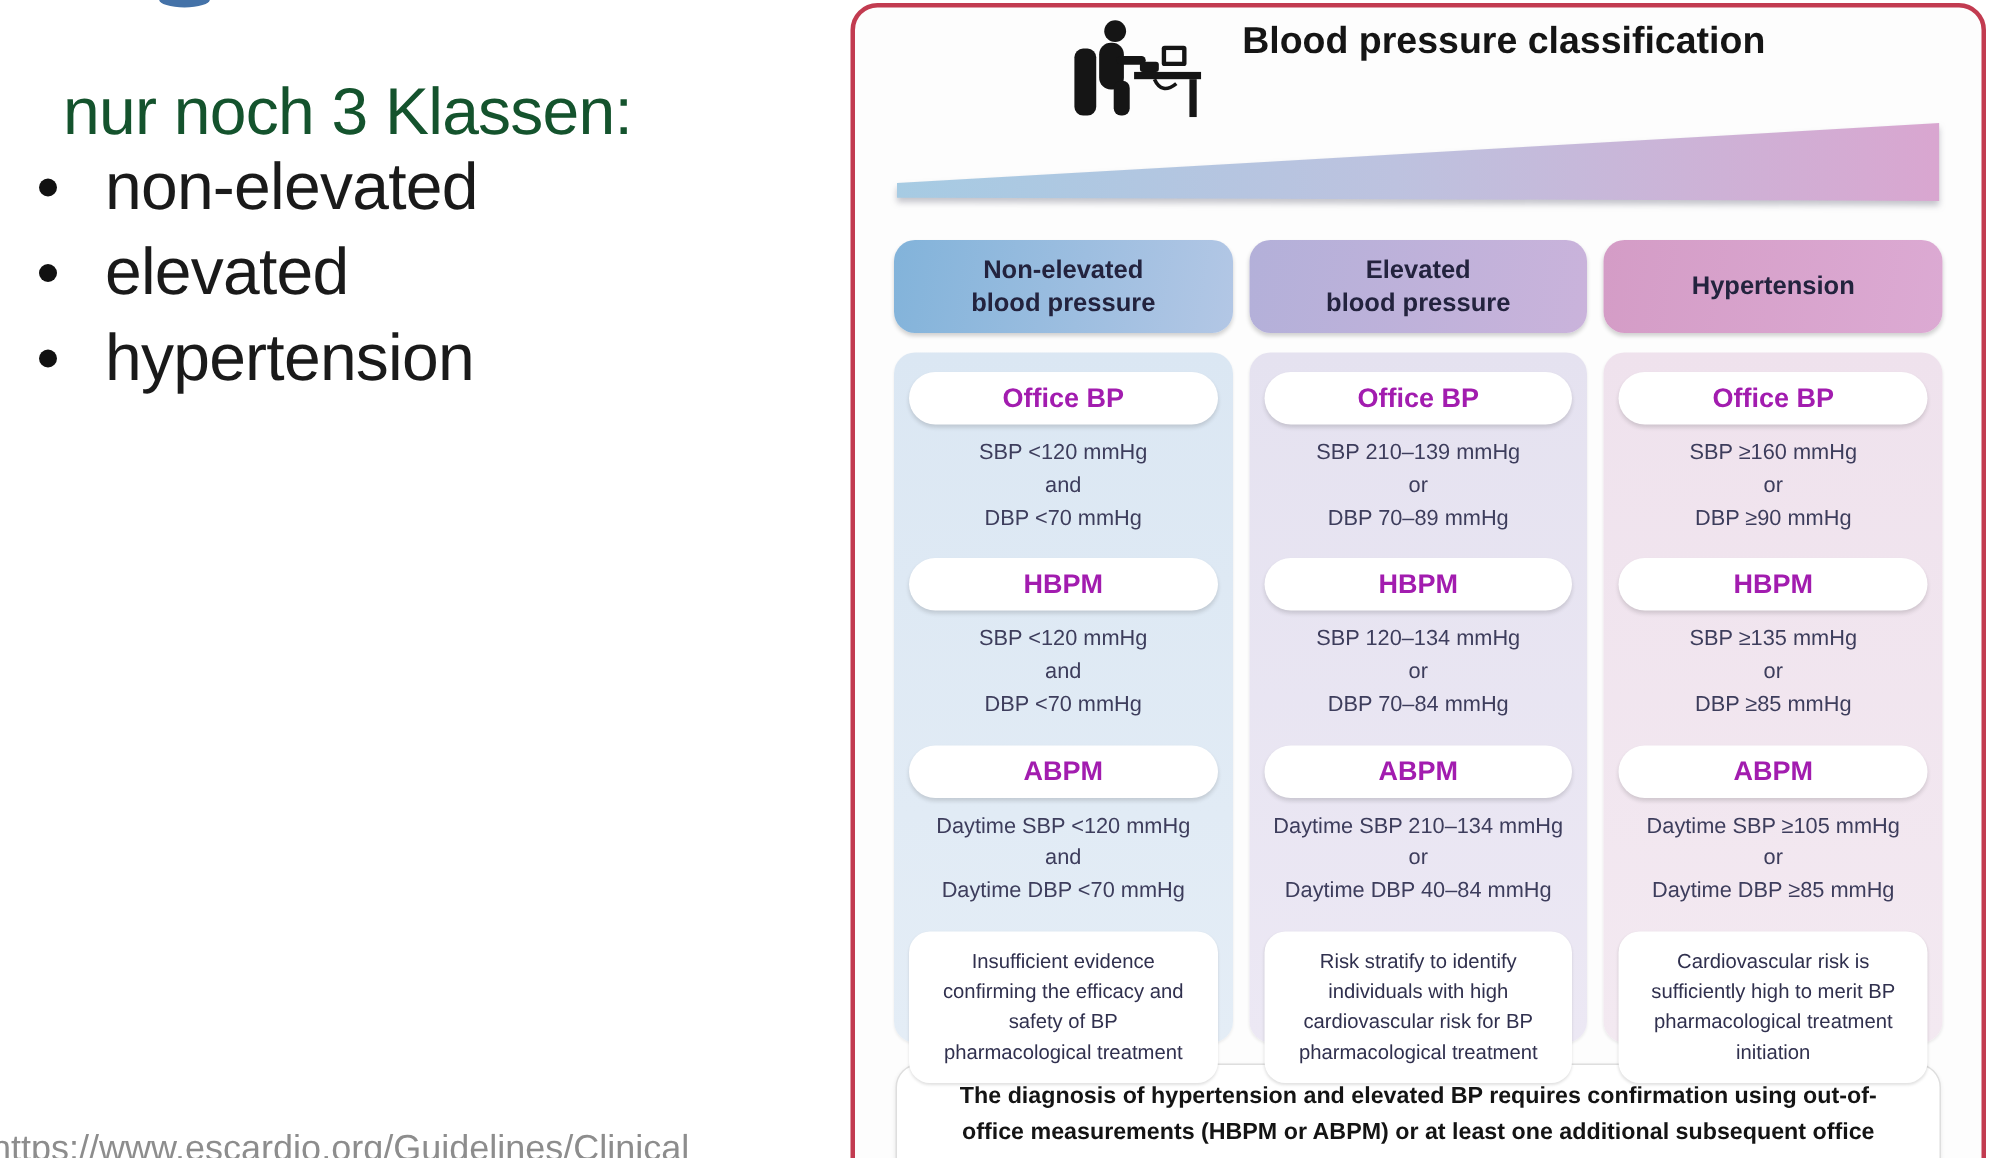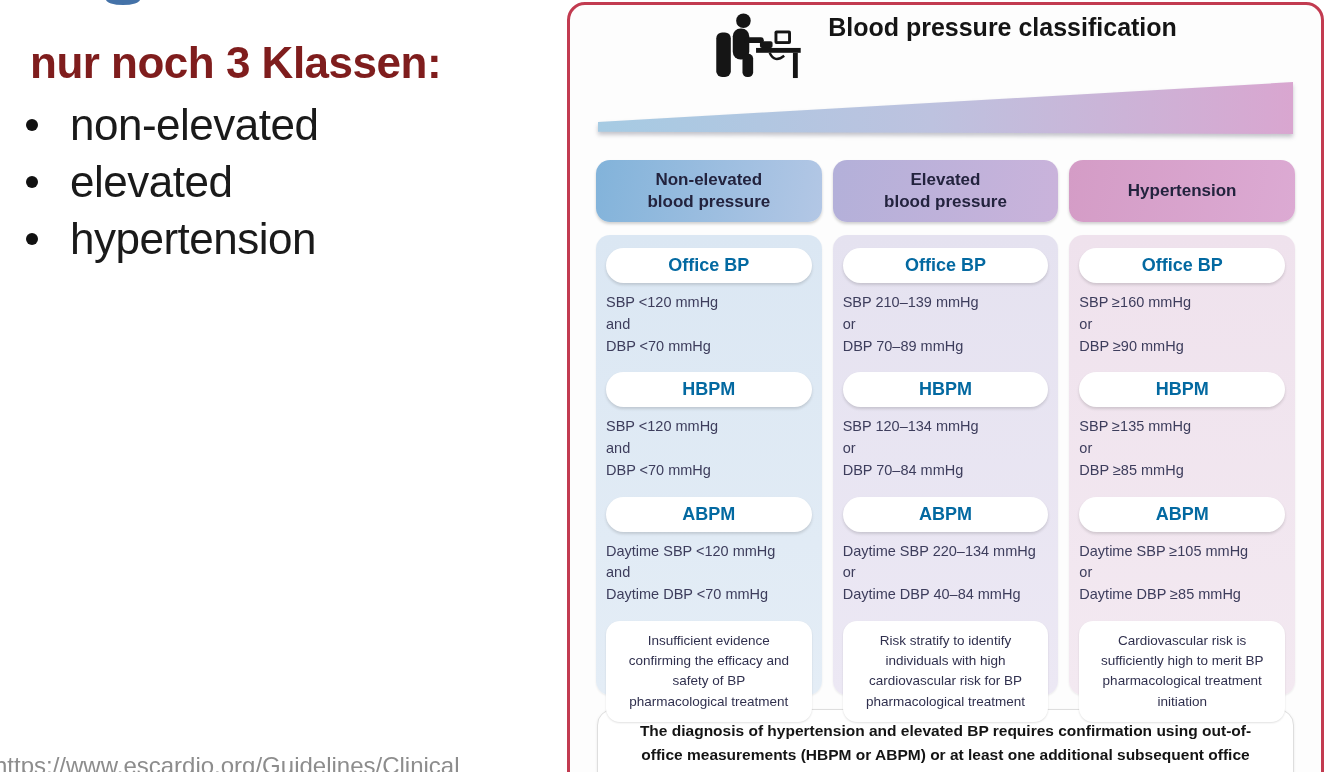--- a/index.html
+++ b/index.html
@@ -8,22 +8,22 @@
     width:1334px; height:772px; position:relative; overflow:hidden;
     background:#ffffff; font-family:"Liberation Sans", sans-serif;
   }
 
   
   .logo-frag {
     position:absolute; left:106px; top:-6px; width:34px; height:11px;
     background:#4472a8; border-radius:50%;
   }
   .slide-title {
-    position:absolute; left:26px; top:34px; margin:4px;
-    font-size:44px; font-weight:700; color:#7f1d1d; letter-spacing:-0.5px;
+    position:absolute; left:26px; top:34px; margin:16px;
+    font-size:44px; font-weight:400; color:#14532d; letter-spacing:-0.5px;
   }
   .slide-bullets {
     position:absolute; left:22px; top:96px; margin:0; padding:0; list-style:none;
   }
   .slide-bullets li {
     display:flex; align-items:center; height:57px;
     font-size:44px; color:#1a1a1a; letter-spacing:-0.5px;
   }
   .slide-bullets .dot {
     width:12px; height:12px; border-radius:50%; background:#111;
@@ -73,25 +73,25 @@
     margin-top:13px; border-radius:14px; padding:13px 10px 14px;
     height:460px; display:flex; flex-direction:column;
     box-shadow:0 1px 2px rgba(0,0,0,.08);
   }
   .col1 .col-body { background:linear-gradient(180deg,#dbe7f3,#e4edf6); }
   .col2 .col-body { background:linear-gradient(180deg,#e5e2f0,#ece8f4); }
   .col3 .col-body { background:linear-gradient(180deg,#efe2ed,#f3e9f1); }
 
   .pill {
     background:#fff; border-radius:999px; padding:7px 6px;
-    text-align:center; font-weight:bold; font-size:18px; color:#0369a1;
+    text-align:center; font-weight:bold; font-size:18px; color:#a21caf;
     box-shadow:0 2px 3px rgba(0,0,0,.14);
   }
   .vals {
-    margin:9px 0 15px; 
+    margin:9px 0 15px; text-align:center;
     font-size:14.5px; line-height:1.5; color:#3d3d5c;
   }
   .vals span { display:block; }
   .note {
     margin-top:auto; background:#fff; border-radius:14px; padding:10px 21px;
     text-align:center; font-size:13.5px; line-height:1.5; color:#30304e;
     box-shadow:0 1px 2px rgba(0,0,0,.12);
   }
 
   .footer-note {
@@ -194,21 +194,21 @@
           <span>DBP 70–89 mmHg</span>
         </p>
         <div class="pill">HBPM</div>
         <p class="vals">
           <span>SBP 120–134 mmHg</span>
           <span>or</span>
           <span>DBP 70–84 mmHg</span>
         </p>
         <div class="pill">ABPM</div>
         <p class="vals">
-          <span>Daytime SBP 220–134 mmHg</span>
+          <span>Daytime SBP 210–134 mmHg</span>
           <span>or</span>
           <span>Daytime DBP 40–84 mmHg</span>
         </p>
         <div class="note">Risk stratify to identify individuals with high cardiovascular risk for BP pharmacological treatment</div>
       </div>
     </div>
 
     <div class="col col3">
       <div class="col-head">
         <span>Hypertension</span>

